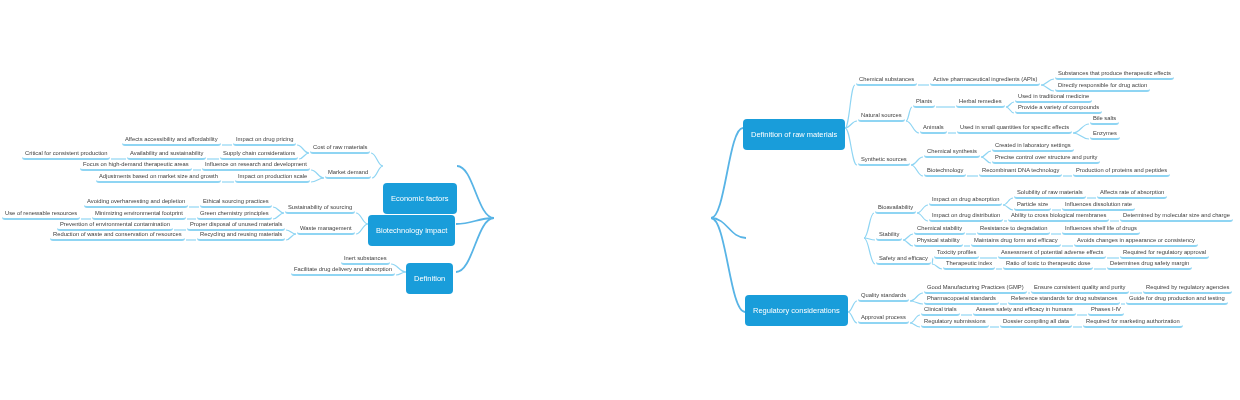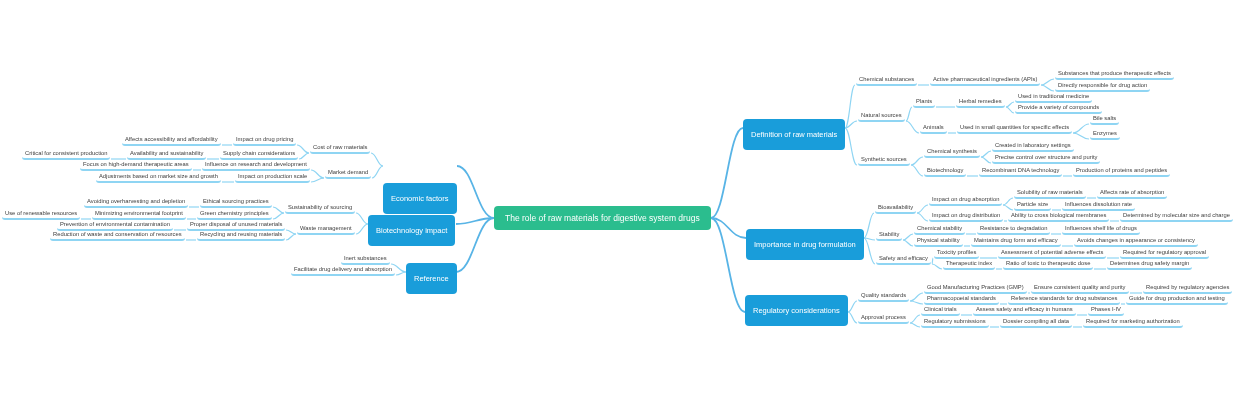--- a/index.html
+++ b/index.html
@@ -110,21 +110,20 @@
       <path d="M 91 219 C 86.5 219, 85.5 219, 81 219" class="edge-sub"></path>
       <path d="M 368 224 C 362.6 224, 361.4 234, 356 234" class="edge-sub"></path>
       <path d="M 296 234 C 291.5 234, 290.5 230, 286 230" class="edge-sub"></path>
       <path d="M 186 230 C 180.6 230, 179.4 230, 174 230" class="edge-sub"></path>
       <path d="M 296 234 C 291.5 234, 290.5 240, 286 240" class="edge-sub"></path>
       <path d="M 196 240 C 191.5 240, 190.5 240, 186 240" class="edge-sub"></path>
       <path d="M 494 218 C 476.9 218, 473.1 272, 456 272" class="edge-main"></path>
       <path d="M 406 272 C 399.25 272, 397.75 264, 391 264" class="edge-sub"></path>
       <path d="M 406 272 C 401.5 272, 400.5 275, 396 275" class="edge-sub"></path>
     </svg>
-<div class="node root" style="left: 494px; top: 206px;">The role of raw materials for digestive system drugs</div>
     <div class="node topic" style="left: 743px; top: 119px;">Definition of raw materials</div>
     <div class="node leaf" style="top: 75px; left: 856px;">Chemical substances</div>
     <div class="node leaf" style="top: 75px; left: 930px;">Active pharmaceutical ingredients (APIs)</div>
     <div class="node leaf" style="top: 69px; left: 1055px;">Substances that produce therapeutic effects</div>
     <div class="node leaf" style="top: 81px; left: 1055px;">Directly responsible for drug action</div>
     <div class="node leaf" style="top: 111px; left: 858px;">Natural sources</div>
     <div class="node leaf" style="top: 97px; left: 913px;">Plants</div>
     <div class="node leaf" style="top: 97px; left: 956px;">Herbal remedies</div>
     <div class="node leaf" style="top: 92px; left: 1015px;">Used in traditional medicine</div>
     <div class="node leaf" style="top: 103px; left: 1015px;">Provide a variety of compounds</div>
@@ -132,21 +131,20 @@
     <div class="node leaf" style="top: 123px; left: 957px;">Used in small quantities for specific effects</div>
     <div class="node leaf" style="top: 114px; left: 1090px;">Bile salts</div>
     <div class="node leaf" style="top: 129px; left: 1090px;">Enzymes</div>
     <div class="node leaf" style="top: 155px; left: 858px;">Synthetic sources</div>
     <div class="node leaf" style="top: 147px; left: 924px;">Chemical synthesis</div>
     <div class="node leaf" style="top: 141px; left: 992px;">Created in laboratory settings</div>
     <div class="node leaf" style="top: 153px; left: 992px;">Precise control over structure and purity</div>
     <div class="node leaf" style="top: 166px; left: 924px;">Biotechnology</div>
     <div class="node leaf" style="top: 166px; left: 979px;">Recombinant DNA technology</div>
     <div class="node leaf" style="top: 166px; left: 1073px;">Production of proteins and peptides</div>
-    <div class="node topic" style="left: 746px; top: 229px;">Importance in drug formulation</div>
     <div class="node leaf" style="top: 203px; left: 875px;">Bioavailability</div>
     <div class="node leaf" style="top: 195px; left: 929px;">Impact on drug absorption</div>
     <div class="node leaf" style="top: 188px; left: 1014px;">Solubility of raw materials</div>
     <div class="node leaf" style="top: 188px; left: 1097px;">Affects rate of absorption</div>
     <div class="node leaf" style="top: 200px; left: 1014px;">Particle size</div>
     <div class="node leaf" style="top: 200px; left: 1062px;">Influences dissolution rate</div>
     <div class="node leaf" style="top: 211px; left: 929px;">Impact on drug distribution</div>
     <div class="node leaf" style="top: 211px; left: 1008px;">Ability to cross biological membranes</div>
     <div class="node leaf" style="top: 211px; left: 1120px;">Determined by molecular size and charge</div>
     <div class="node leaf" style="top: 230px; left: 876px;">Stability</div>
@@ -195,16 +193,16 @@
     <div class="node leaf" style="top: 197px; left: 200px;">Ethical sourcing practices</div>
     <div class="node leaf" style="top: 197px; left: 84px;">Avoiding overharvesting and depletion</div>
     <div class="node leaf" style="top: 209px; left: 197px;">Green chemistry principles</div>
     <div class="node leaf" style="top: 209px; left: 92px;">Minimizing environmental footprint</div>
     <div class="node leaf" style="top: 209px; left: 2px;">Use of renewable resources</div>
     <div class="node leaf" style="top: 224px; left: 297px;">Waste management</div>
     <div class="node leaf" style="top: 220px; left: 187px;">Proper disposal of unused materials</div>
     <div class="node leaf" style="top: 220px; left: 57px;">Prevention of environmental contamination</div>
     <div class="node leaf" style="top: 230px; left: 197px;">Recycling and reusing materials</div>
     <div class="node leaf" style="top: 230px; left: 50px;">Reduction of waste and conservation of resources</div>
-    <div class="node topic" style="left: 406px; top: 263px;">Reference</div>
+    <div class="node topic" style="left: 406px; top: 263px;">Definition</div>
     <div class="node leaf" style="top: 254px; left: 341px;">Inert substances</div>
     <div class="node leaf" style="top: 265px; left: 291px;">Facilitate drug delivery and absorption</div>
   </div>
 
 </body></html>

